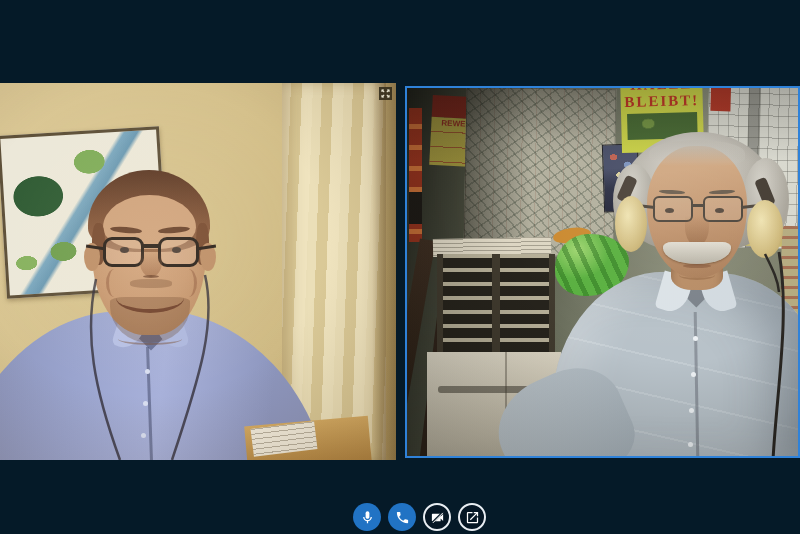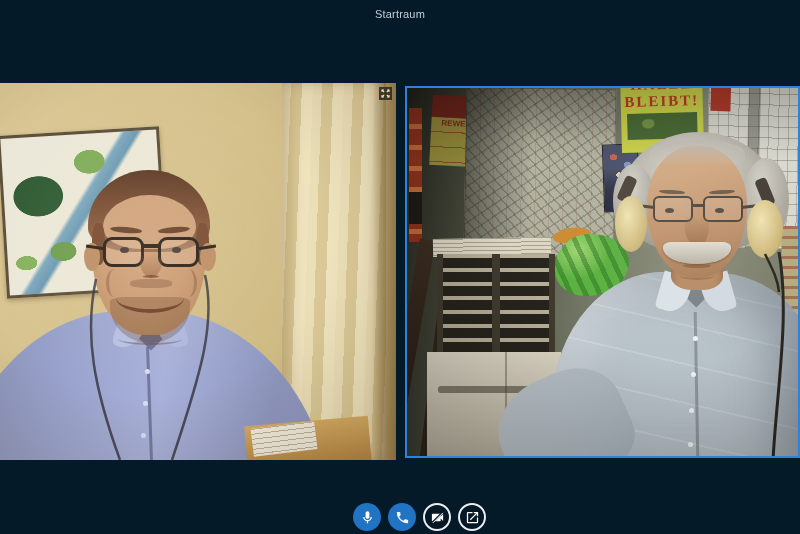--- a/index.html
+++ b/index.html
@@ -232,21 +232,20 @@
        padding:0;cursor:pointer;box-sizing:border-box;}
   .btn.filled{background:#2173c4;border:none;}
   .btn.outline{background:rgba(7,22,35,.55);border:2px solid #e9eef3;}
   .btn svg{display:block;}
 </style>
 </head>
 <body>
 
 <div class="app" style="background-color: rgb(5, 26, 40);">
 
-  <div class="a" id="room-title" style="color: rgb(194, 205, 215);">Startraum</div>
 
   <div class="a" id="video-left">
     <div class="scene">
       <div class="a" id="l-map"></div>
       <div class="a" id="l-curtain"></div>
       <div class="a" id="l-frame-shadow"></div>
 
       <div class="a" id="l-torso"></div>
       <div class="a" id="l-vneck"></div>
       <div class="a" id="l-collar-l"></div>

